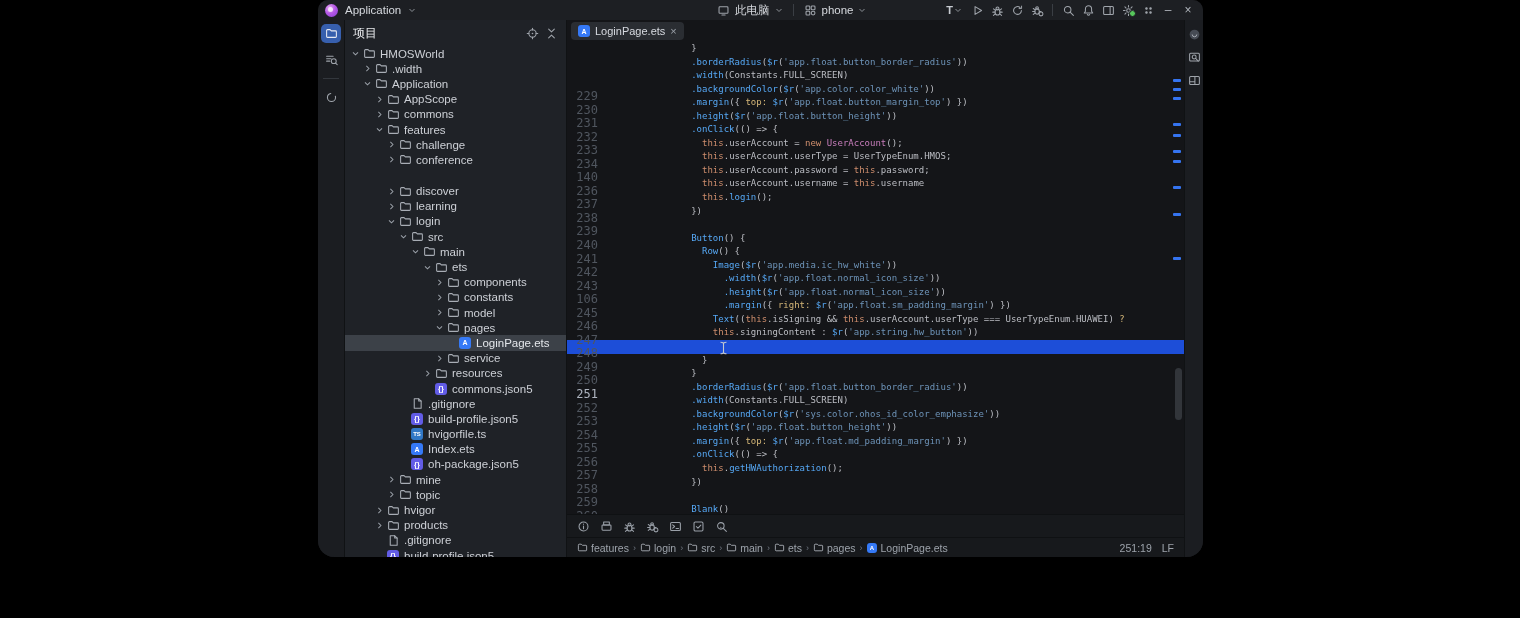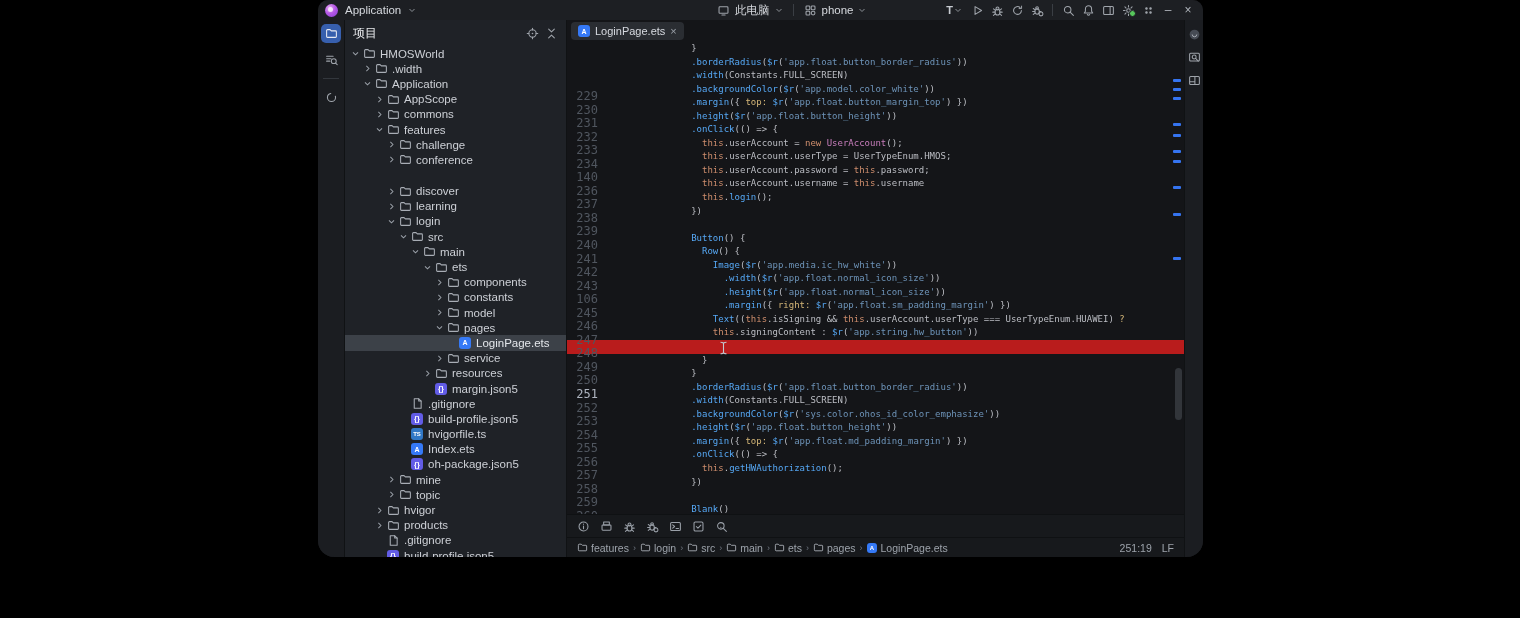--- a/index.html
+++ b/index.html
@@ -62,21 +62,21 @@
   .tabbar{height:22px;flex:0 0 22px;display:flex;align-items:center;padding-left:4px;}
   .tab{height:18px;background:#2a2d32;border-radius:4px;display:flex;align-items:center;
        gap:5px;padding:0 7px;font-size:11px;color:#d7dae0;}
   .tab .close{color:#9aa0a8;font-size:11px;}
   .codearea{flex:1;position:relative;overflow:hidden;
             font-family:"DejaVu Sans Mono","Liberation Mono",monospace;font-size:9px;}
   .cl{height:13.55px;line-height:13.55px;display:flex;white-space:pre;}
   .cl .ln{width:31px;flex:0 0 31px;text-align:right;color:#50565f;
           font-size:12px;user-select:none;margin-top:48px;}
   .cl .ct{padding-left:39px;color:#bcbec4;}
-  .cl.cur{background:#b91c1c;}
+  .cl.cur{background:#1d4ed8;}
   .cl.cur .ln{color:#aeb4bf;}
   .tok-m{color:var(--c-method,#56a8f5);}
   .tok-s{color:var(--c-string,#6d93b8);}
   .tok-k{color:var(--c-keyword,#cf8e6d);}
   .tok-c{color:var(--c-class,#c77dbb);}
   .tok-y{color:var(--c-key,#d5b778);}
   .stripe{position:absolute;right:0;top:0;bottom:0;width:14px;}
   .mark{position:absolute;right:3px;width:8px;height:3px;border-radius:1px;
         background:var(--c-accent,#3574f0);}
   .thumb{position:absolute;right:2px;width:7px;border-radius:4px;background:#4a5058;opacity:.55;}
@@ -522,21 +522,21 @@
                 <path d="M2 4.2a1 1 0 0 1 1-1h3.2L7.8 4.8H13a1 1 0 0 1 1 1v6a1 1 0 0 1-1 1H3a1 1 0 0 1-1-1z"></path>
               </svg>
             </span>
             <span>resources</span>
           </div>
           <div class="trow" style="padding-left: 76px;">
             <span class="tchev"></span>
             <span class="tico">
               <span class="fic json5">{}</span>
             </span>
-            <span>margin.json5</span>
+            <span>commons.json5</span>
           </div>
           <div class="trow" style="padding-left: 52px;">
             <span class="tchev"></span>
             <span class="tico">
               <svg width="13" height="13" viewBox="0 0 16 16" fill="none" stroke="currentColor" stroke-width="1.3" stroke-linecap="round" stroke-linejoin="round">
                 <path d="M4 2.2h5.5L12.5 5v8.8H4z"></path>
                 <path d="M9.5 2.2V5h3"></path>
               </svg>
             </span>
             <span>.gitignore</span>
@@ -653,21 +653,21 @@
         <span class="tab">
           <span class="fic ets">A</span>
           <span>LoginPage.ets</span>
           <span class="close">×</span>
         </span>
       </div>
       <div class="codearea" id="code">
           <div class="cl"><span class="ln">229</span><span class="ct"><span>          }</span></span></div>
           <div class="cl"><span class="ln">230</span><span class="ct"><span>          </span><span class="tok-m">.borderRadius</span><span>(</span><span class="tok-m">$r</span><span>(</span><span class="tok-s">'app.float.button_border_radius'</span><span>))</span></span></div>
           <div class="cl"><span class="ln">231</span><span class="ct"><span>          </span><span class="tok-m">.width</span><span>(Constants.FULL_SCREEN)</span></span></div>
-          <div class="cl"><span class="ln">232</span><span class="ct"><span>          </span><span class="tok-m">.backgroundColor</span><span>(</span><span class="tok-m">$r</span><span>(</span><span class="tok-s">'app.model.color_white'</span><span>))</span></span></div>
+          <div class="cl"><span class="ln">232</span><span class="ct"><span>          </span><span class="tok-m">.backgroundColor</span><span>(</span><span class="tok-m">$r</span><span>(</span><span class="tok-s">'app.color.color_white'</span><span>))</span></span></div>
           <div class="cl"><span class="ln">233</span><span class="ct"><span>          </span><span class="tok-m">.margin</span><span>({ </span><span class="tok-y">top:</span><span> </span><span class="tok-m">$r</span><span>(</span><span class="tok-s">'app.float.button_margin_top'</span><span>) })</span></span></div>
           <div class="cl"><span class="ln">234</span><span class="ct"><span>          </span><span class="tok-m">.height</span><span>(</span><span class="tok-m">$r</span><span>(</span><span class="tok-s">'app.float.button_height'</span><span>))</span></span></div>
           <div class="cl"><span class="ln">140</span><span class="ct"><span>          </span><span class="tok-m">.onClick</span><span>(() =&gt; {</span></span></div>
           <div class="cl"><span class="ln">236</span><span class="ct"><span>            </span><span class="tok-k">this</span><span>.userAccount = </span><span class="tok-k">new</span><span> </span><span class="tok-c">UserAccount</span><span>();</span></span></div>
           <div class="cl"><span class="ln">237</span><span class="ct"><span>            </span><span class="tok-k">this</span><span>.userAccount.userType = UserTypeEnum.HMOS;</span></span></div>
           <div class="cl"><span class="ln">238</span><span class="ct"><span>            </span><span class="tok-k">this</span><span>.userAccount.password = </span><span class="tok-k">this</span><span>.password;</span></span></div>
           <div class="cl"><span class="ln">239</span><span class="ct"><span>            </span><span class="tok-k">this</span><span>.userAccount.username = </span><span class="tok-k">this</span><span>.username</span></span></div>
           <div class="cl"><span class="ln">240</span><span class="ct"><span>            </span><span class="tok-k">this</span><span>.</span><span class="tok-m">login</span><span>();</span></span></div>
           <div class="cl"><span class="ln">241</span><span class="ct"><span>          })</span></span></div>
           <div class="cl"><span class="ln">242</span><span class="ct"><span></span></span></div>

